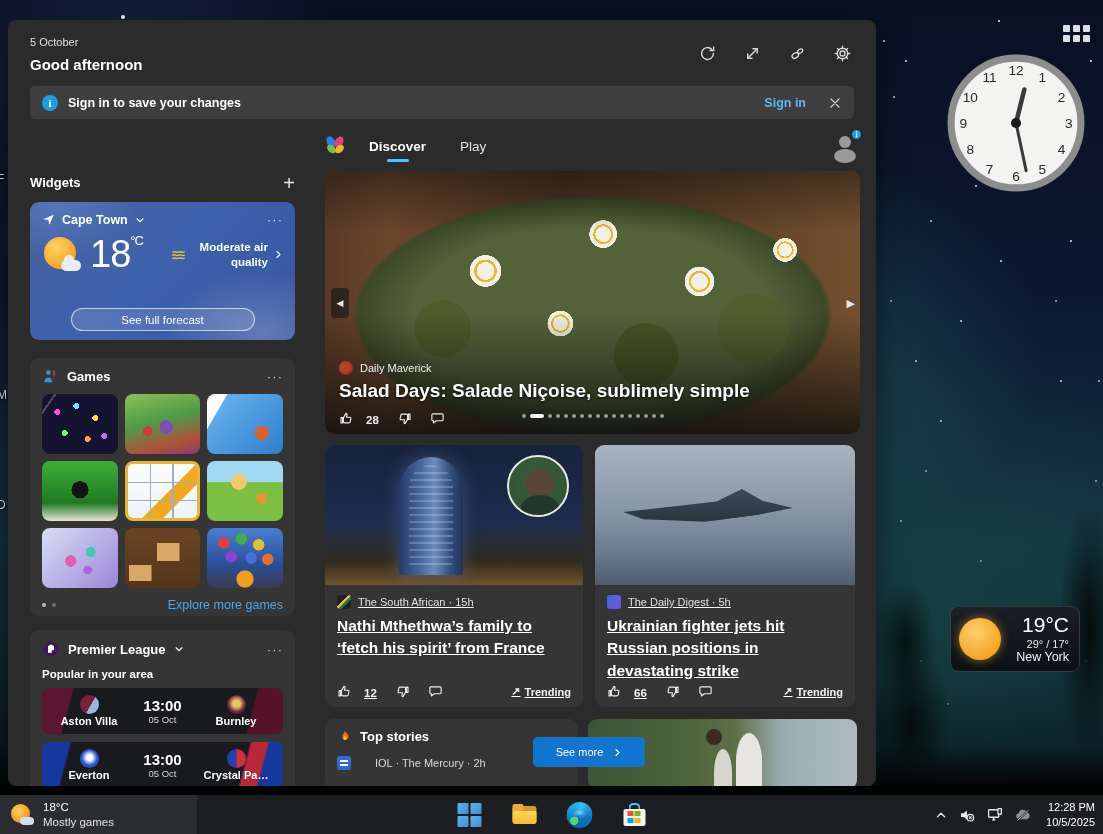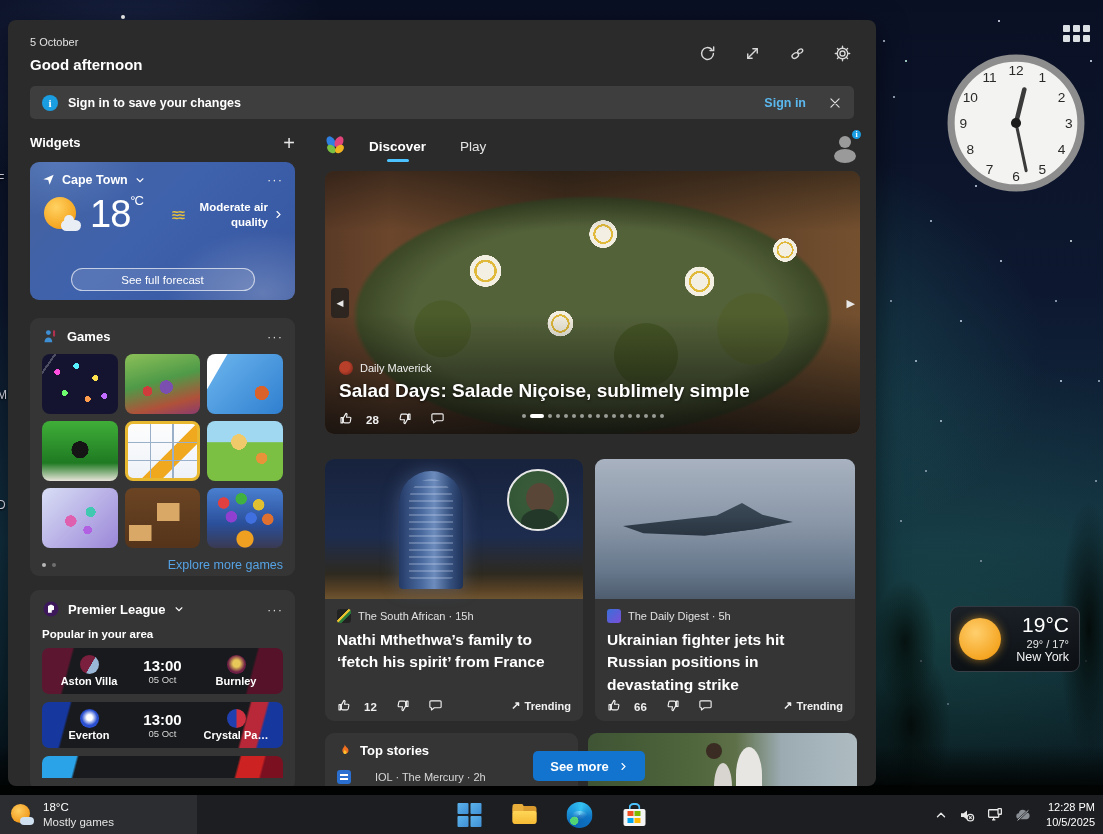--- a/index.html
+++ b/index.html
@@ -69,21 +69,21 @@
   .banner { margin:13px 22px 0 22px; height:33px; background:#3e3e3e; border-radius:5px;
     display:flex; align-items:center; padding:0 12px; }
   .info-badge { width:16px; height:16px; border-radius:50%; background:#1b9de2; color:#fff;
     font-size:11px; font-weight:700; font-family:"Liberation Serif", serif;
     display:flex; align-items:center; justify-content:center; margin-right:10px; flex:0 0 auto; }
   .banner-text { font-size:12.5px; font-weight:700; flex:1; }
   .signin-link { font-size:12.5px; font-weight:700; color:#5bb8ee; cursor:pointer; margin-right:22px; }
   .banner-close { width:14px; height:14px; color:#e0e0e0; cursor:pointer; }
 
   .panel-body { display:flex; gap:30px; padding:10px 16px 0 22px; }
-  .col-left { width:265px; flex:0 0 auto; }
+  .col-left { width:265px; flex:0 0 auto;margin-top:40px; }
   .col-right { width:535px; flex:0 0 auto; }
 
   
   .widgets-head { display:flex; align-items:center; justify-content:space-between; margin-top:6px; }
   .widgets-title { font-size:13px; font-weight:700; }
   .add-widget { font-size:20px; font-weight:300; color:#e6e6e6; cursor:pointer; line-height:14px; }
 
   .weather-card { margin-top:12px; height:138px; border-radius:9px; position:relative; cursor:pointer;
     background:
       radial-gradient(ellipse 140px 90px at 88% 95%, rgba(255,255,255,.22), transparent 70%),
@@ -226,21 +226,21 @@
   .hero-headline { font-size:19px; font-weight:700; margin-top:5px; text-shadow:0 1px 3px rgba(0,0,0,.7); }
   .hero-foot { display:flex; align-items:center; margin-top:9px; position:relative; }
   .engage { display:flex; align-items:center; gap:18px; }
   .engage-item { display:flex; align-items:flex-end; gap:12px; cursor:pointer; color:#f0f0f0; }
   .engage-item svg { width:15px; height:15px; }
   .engage-count { font-size:11.5px; font-weight:700; }
   .dots { position:absolute; left:50%; transform:translateX(-50%); top:3px; display:flex; gap:4px; align-items:center; cursor:pointer; }
   .dots span { width:4px; height:4px; border-radius:2px; background:rgba(255,255,255,.55); }
   .dots span.active { width:14px; background:#fff; }
 
-  .cards-row { display:flex; gap:12px; margin-top:25px; }
+  .cards-row { display:flex; gap:12px; margin-top:11px;text-decoration:underline; }
   .news-card { width:258px; height:262px; background:#353535; border-radius:9px; overflow:hidden; cursor:pointer;
     display:flex; flex-direction:column; }
   .nc-img { height:140px; position:relative; flex:0 0 auto; }
   .nc-img-1 { background: linear-gradient(180deg, #17223c 0%, #1d2c4e 55%, #2e2a20 82%, #5a4326 94%, #6e5430 100%); }
   .tower { position:absolute; left:74px; top:12px; width:64px; height:118px; border-radius:32px 32px 4px 4px;
     background: linear-gradient(90deg, #243a66 0%, #49699e 35%, #6d8cbd 55%, #35507e 80%, #1f3258 100%);
     box-shadow:0 0 18px rgba(120,150,210,.35); }
   .tower:after { content:""; position:absolute; left:10px; top:8px; width:44px; height:100px; border-radius:22px 22px 3px 3px;
     background: repeating-linear-gradient(180deg, rgba(220,230,250,.25) 0 2px, transparent 2px 7px); }
   .inset-circle { position:absolute; right:14px; top:10px; width:62px; height:62px; border-radius:50%;
@@ -271,21 +271,21 @@
   .topstories-card { width:253px; height:70px; background:#353535; border-radius:9px; padding:10px 12px; cursor:pointer; }
   .ts-head { display:flex; align-items:center; gap:8px; }
   .ts-title { font-size:13px; font-weight:700; }
   .ts-meta { display:flex; align-items:center; gap:24px; margin-top:12px; font-size:11px; color:#d8d8d8; }
   .wedding-card { width:269px; height:70px; border-radius:9px; overflow:hidden; position:relative; cursor:pointer;
     background: linear-gradient(90deg, #3e5434 0%, #50663c 40%, #5e7048 55%, #9cabb2 72%, #aebcc2 100%); }
   .wedding-card:before { content:""; position:absolute; left:118px; top:10px; width:16px; height:16px; border-radius:50%; background:#3a2c22; }
   .wedding-card:after { content:""; position:absolute; left:148px; top:14px; width:26px; height:56px;
     border-radius:50% 50% 0 0; background:#e8e6e2; box-shadow:-26px 12px 0 -4px #d8d5d0; }
   .see-more { position:absolute; left:208px; top:18px; width:112px; height:30px; background:#1274cf;
-    border:none; border-radius:5px; color:#fff; font-size:13px; font-weight:700; cursor:pointer;
+    border:none; border-radius:5px; color:#fff; font-size:11px; font-weight:400; cursor:pointer;
     display:flex; align-items:center; justify-content:center; gap:10px; font-family:"Liberation Sans", sans-serif; }
 
   
   .taskbar { position:absolute; left:0; right:0; bottom:0; height:39px; background:rgba(30,31,34,.97);
     display:flex; align-items:center; }
   .tb-weather { width:197px; height:39px; background:#2c2d30; display:flex; align-items:center; gap:9px;
     padding:0 10px; cursor:pointer; flex:0 0 auto; }
   .tbw-icon { width:24px; height:24px; position:relative; }
   .tbw-icon .sun { position:absolute; left:1px; top:1px; width:19px; height:19px; border-radius:50%;
     background:radial-gradient(circle at 40% 35%, #ffce60, #f0981a 75%); }

